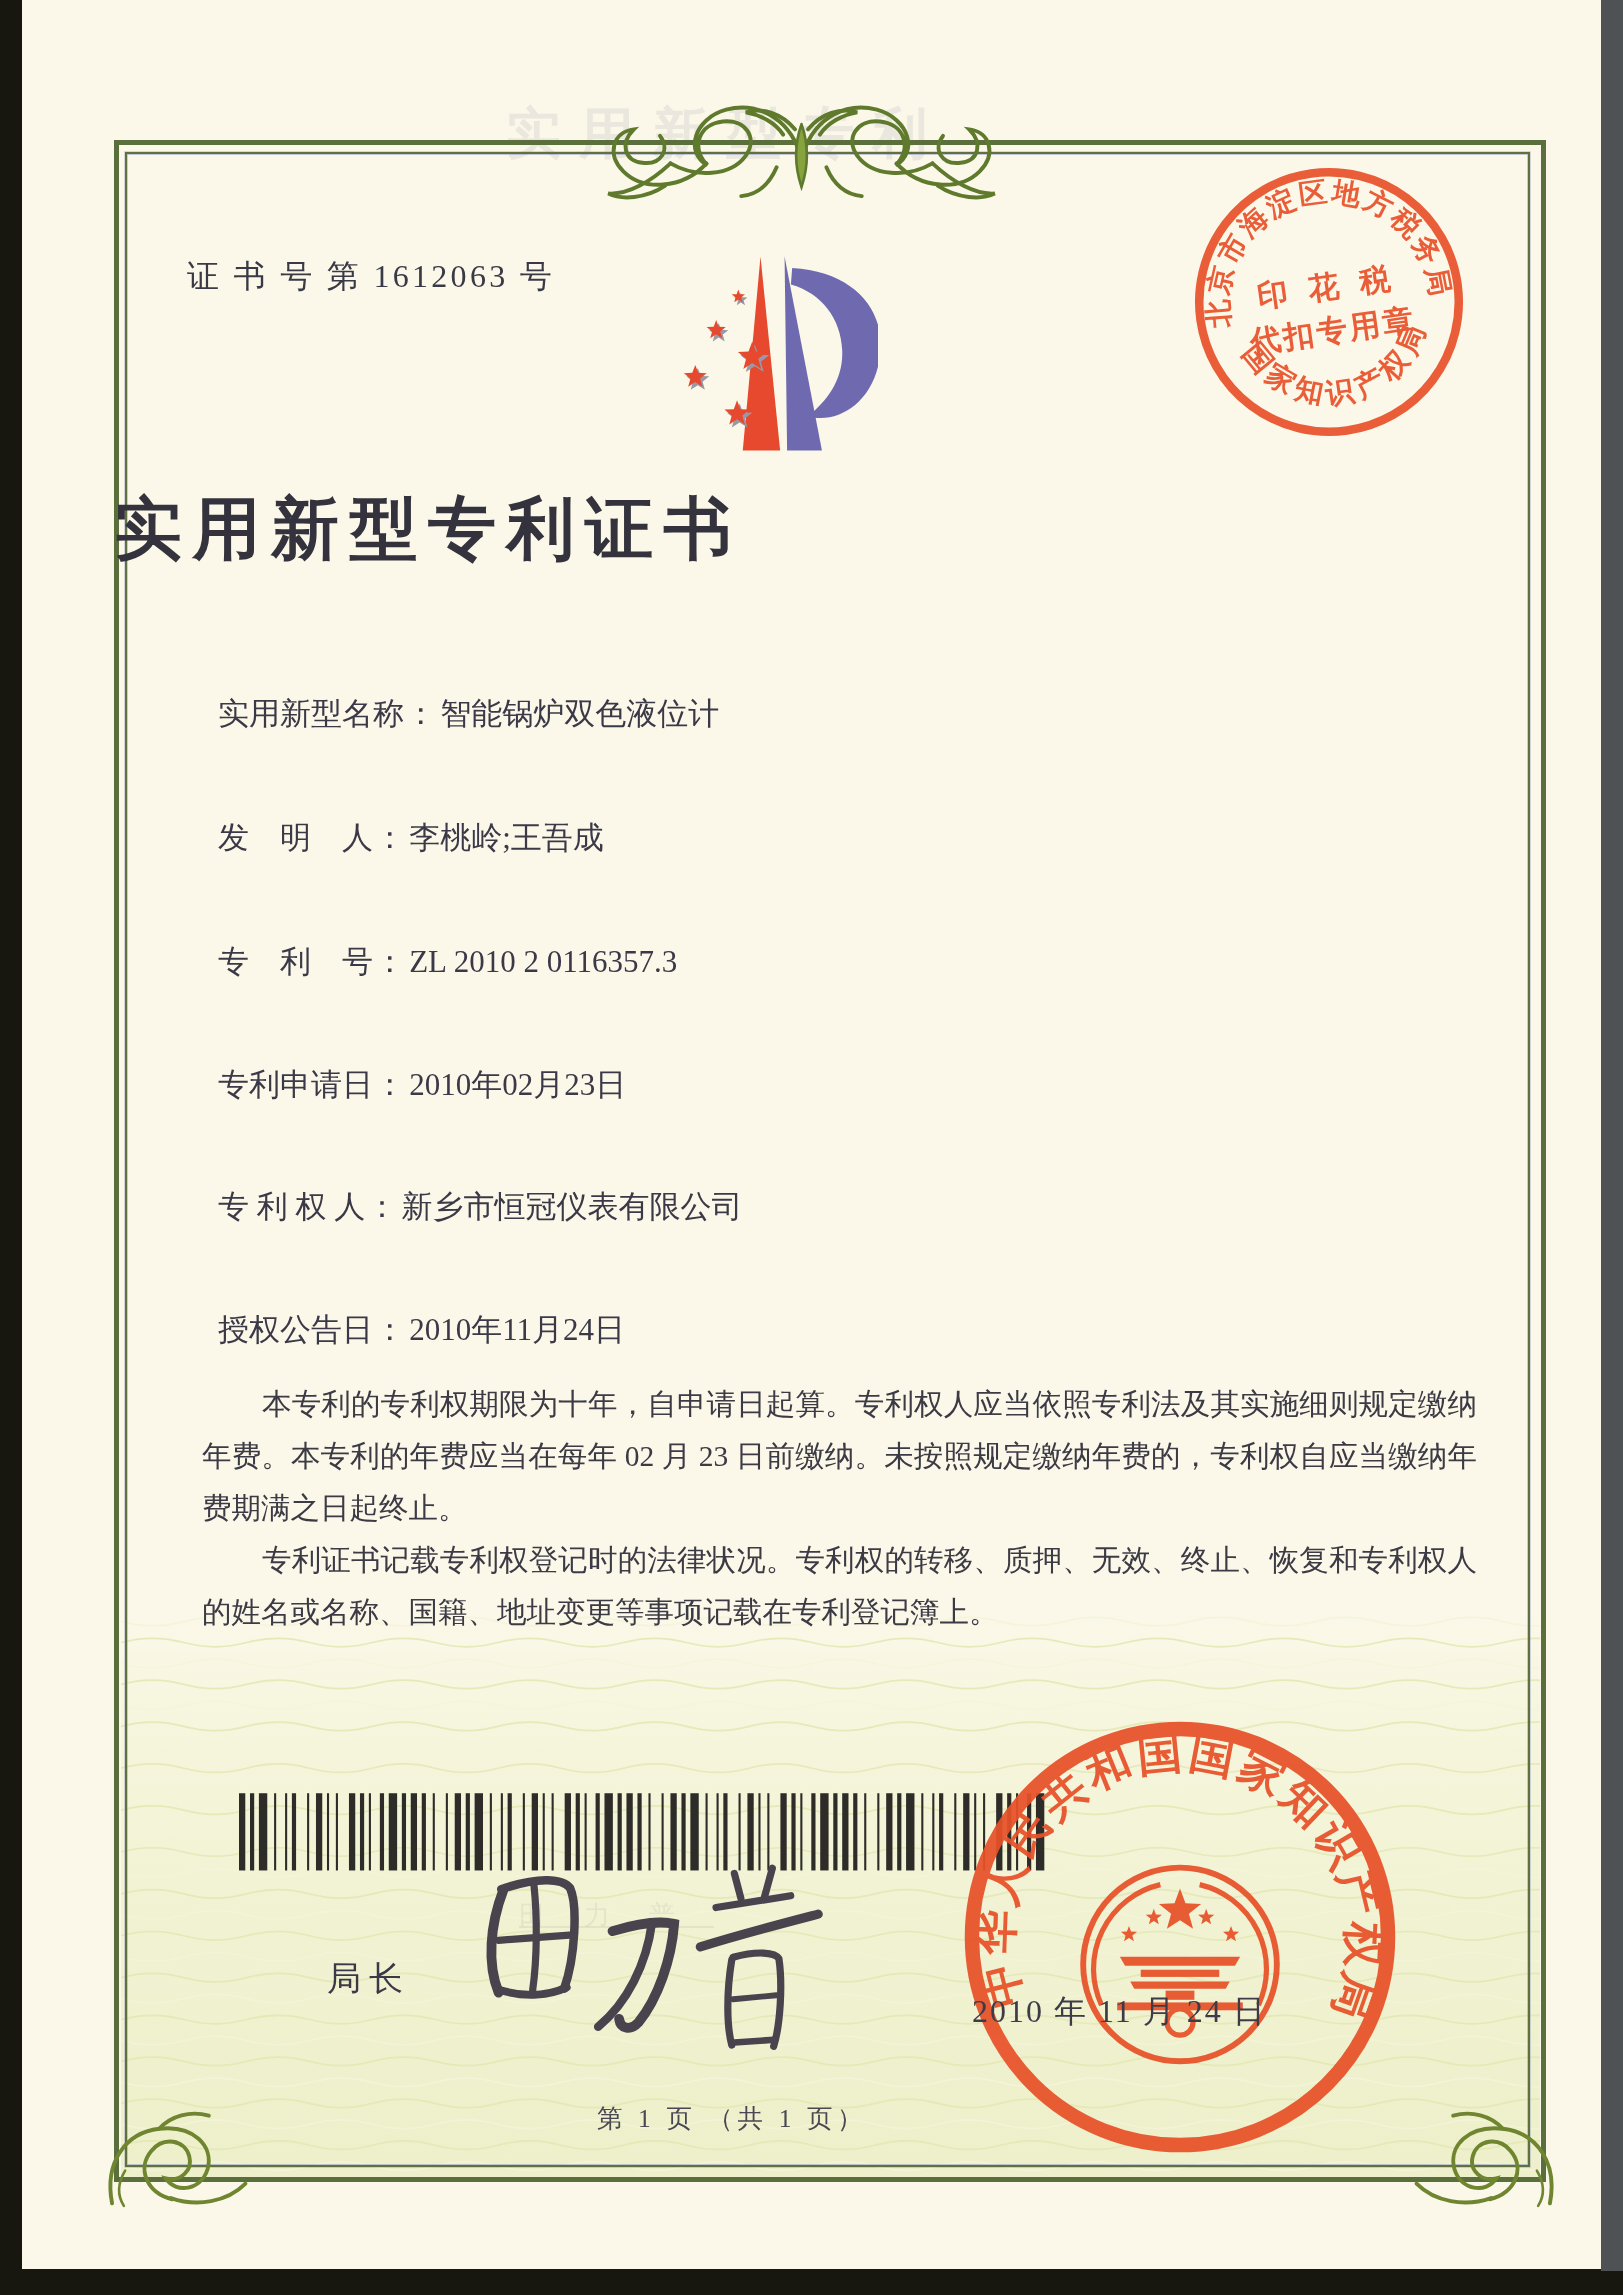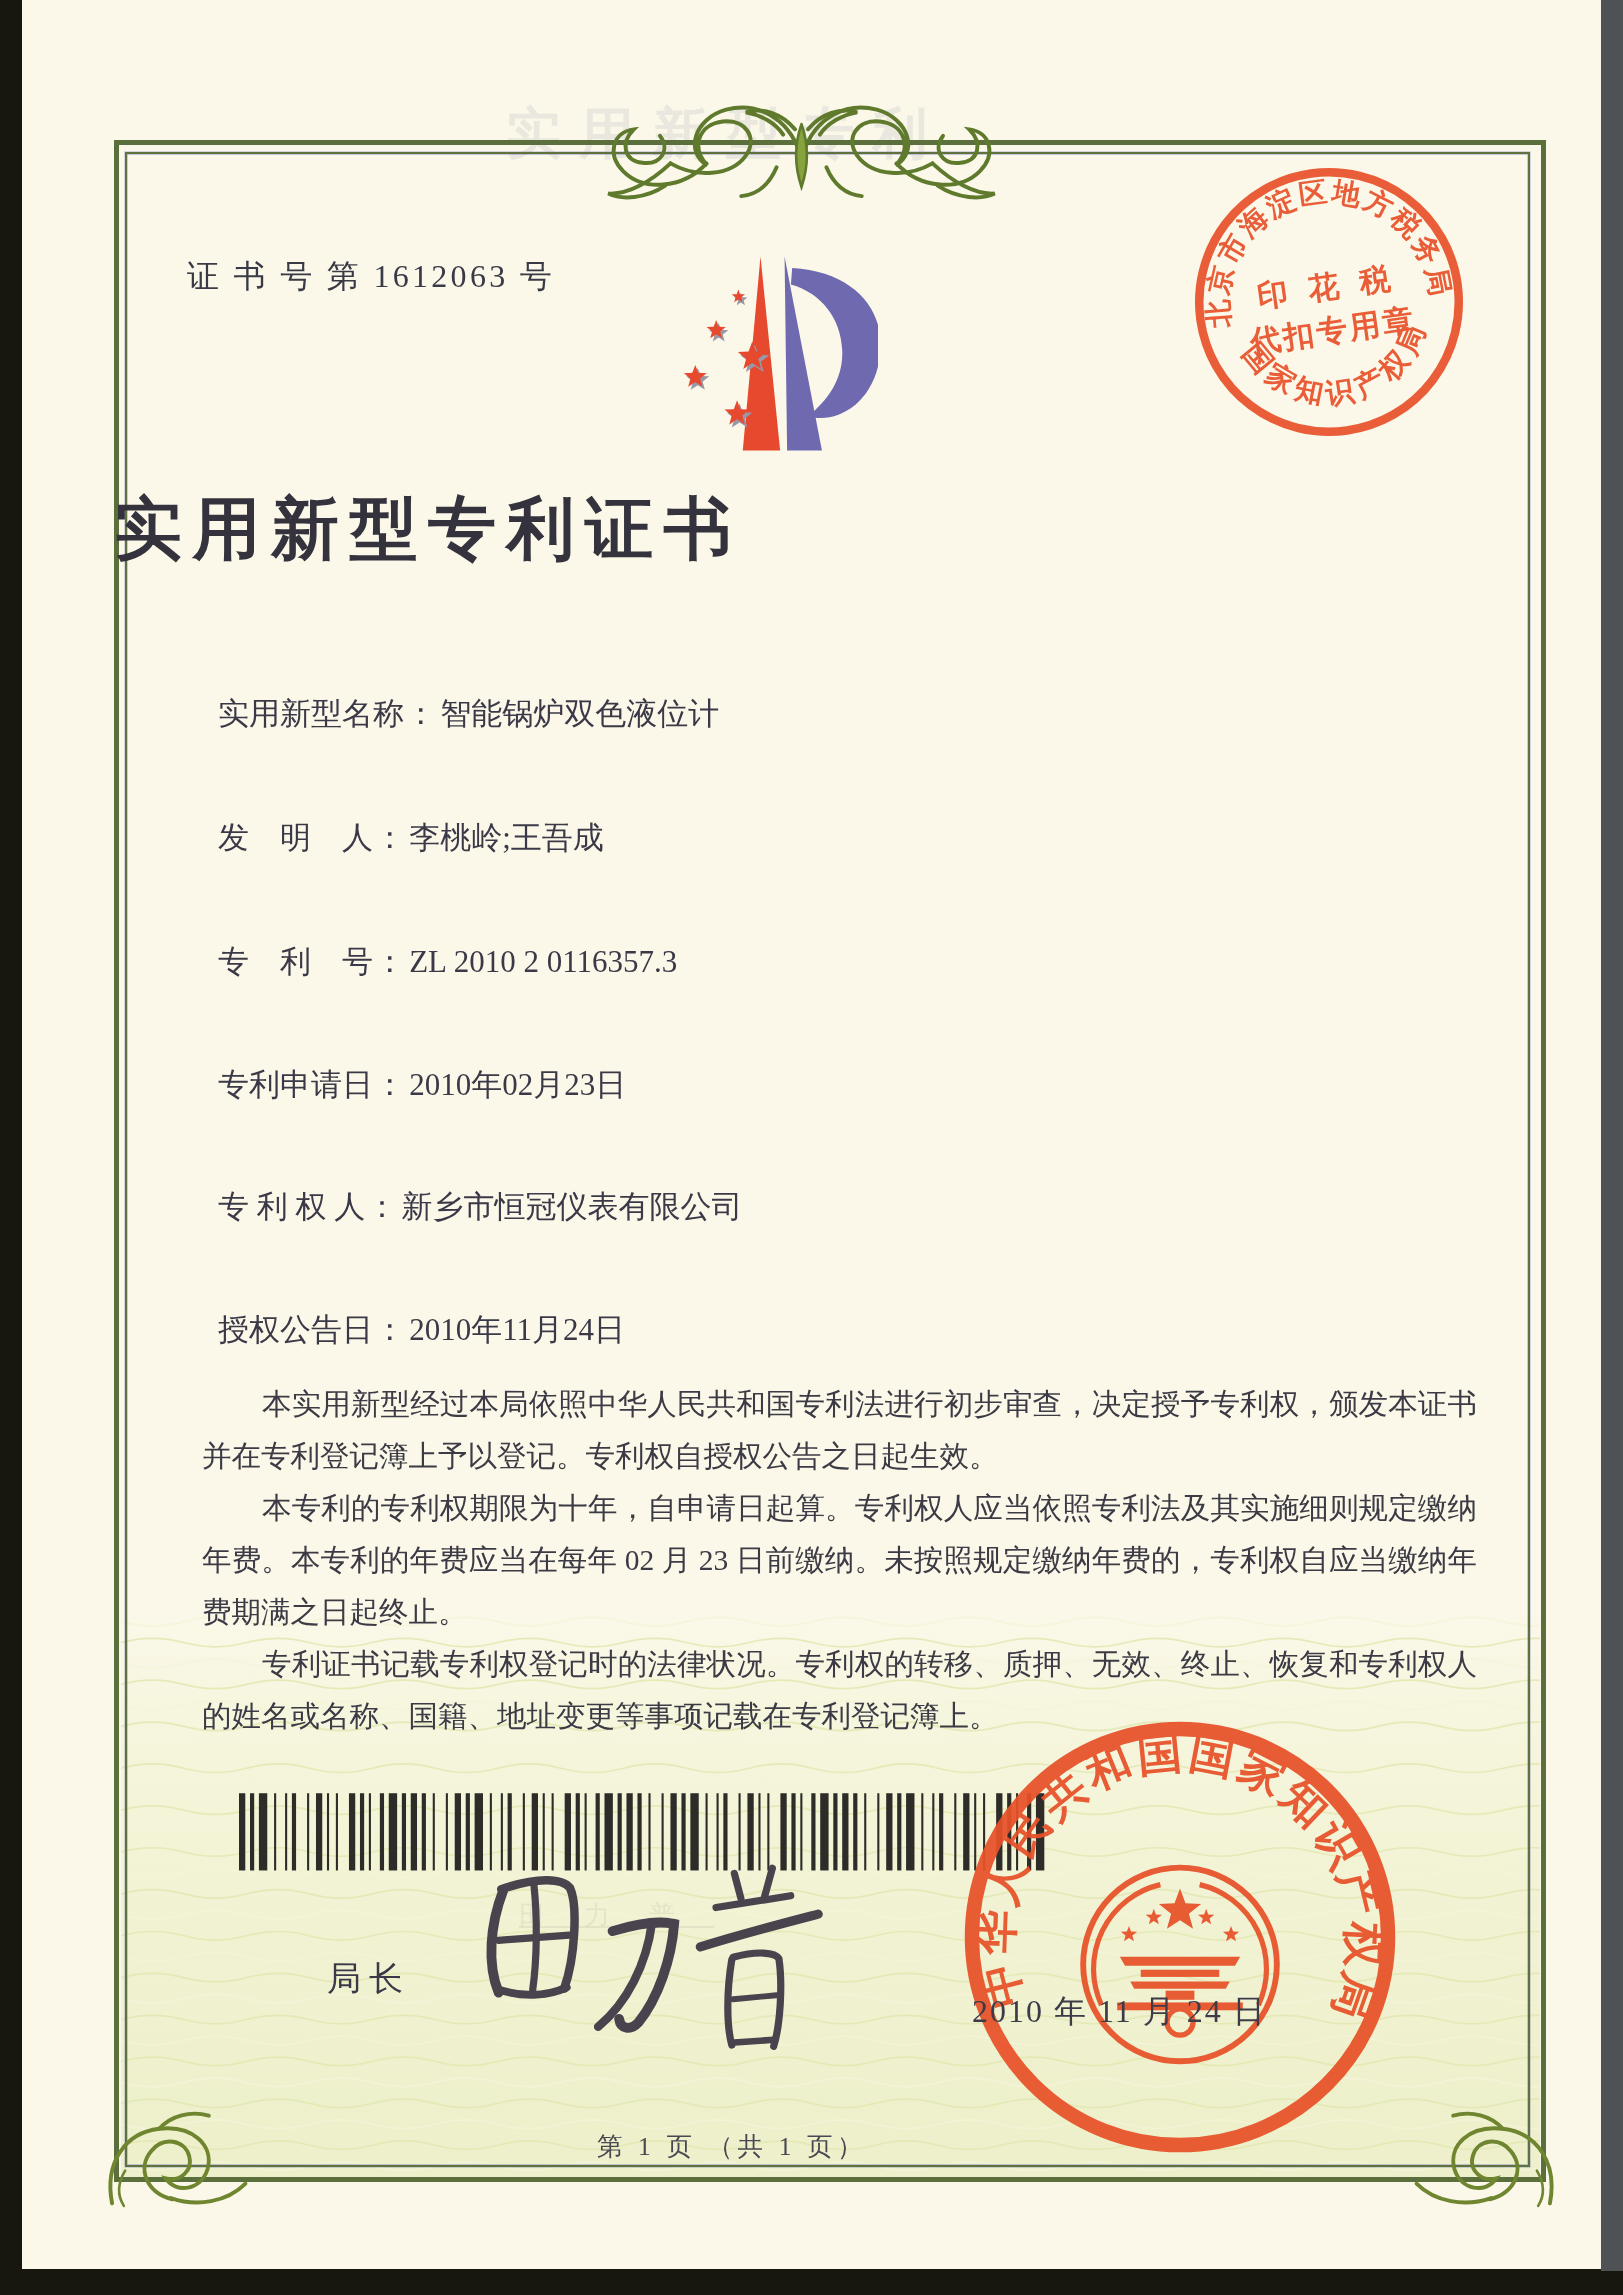--- a/index.html
+++ b/index.html
@@ -74,21 +74,21 @@
     position:absolute;left:497px;top:1898px;z-index:2;
     font-size:26px;color:rgba(70,65,80,.08);letter-spacing:39px;text-decoration:underline;
   }
   .seal-svg{position:absolute;left:929px;top:1708px;z-index:3;}
   .seal-date{
     position:absolute;left:950px;top:1990px;z-index:4;
     font-size:32px;letter-spacing:2px;color:#3e3b49;white-space:nowrap;
   }
   .footer-page{
     position:absolute;left:575px;top:2101px;z-index:3;
-    font-size:25.5px;letter-spacing:4.6px;color:#4a4752;white-space:nowrap;margin-top:28px;
+    font-size:25.5px;letter-spacing:4.6px;color:#4a4752;white-space:nowrap;
   }
   .red{fill:#e85129;}
   .red-t{fill:#e85129;font-family:"Liberation Serif","DejaVu Serif",serif;font-weight:bold;}
 </style>
 </head>
 <body>
 
 <div class="paper">
 
   <div class="bottom-tint"></div>
@@ -227,21 +227,20 @@
     <span class="f-label">专利申请日</span><span class="f-colon">：</span><span>2010年02月23日</span>
   </div>
   <div class="field" style="top:1186px">
     <span class="f-label">专 利 权 人</span><span class="f-colon">：</span><span>新乡市恒冠仪表有限公司</span>
   </div>
   <div class="field" style="top:1309px">
     <span class="f-label">授权公告日</span><span class="f-colon">：</span><span>2010年11月24日</span>
   </div>
 
   <div class="body-text">
-    <p>本实用新型经过本局依照中华人民共和国专利法进行初步审查，决定授予专利权，颁发本证书并在专利登记簿上予以登记。专利权自授权公告之日起生效。</p>
     <p>本专利的专利权期限为十年，自申请日起算。专利权人应当依照专利法及其实施细则规定缴纳年费。本专利的年费应当在每年 02 月 23 日前缴纳。未按照规定缴纳年费的，专利权自应当缴纳年费期满之日起终止。</p>
     <p>专利证书记载专利权登记时的法律状况。专利权的转移、质押、无效、终止、恢复和专利权人的姓名或名称、国籍、地址变更等事项记载在专利登记簿上。</p>
   </div>
 
   <svg class="barcode-svg" id="barcode" width="826" height="79" viewBox="0 0 1262 120">
       <rect x="0" y="0" width="9.6" height="118" fill="#2e2c28"></rect>
       <rect x="16.8" y="0" width="6.4" height="118" fill="#2e2c28"></rect>
       <rect x="30.400000000000002" y="0" width="12.8" height="118" fill="#2e2c28"></rect>
       <rect x="53.6" y="0" width="3.2" height="118" fill="#2e2c28"></rect>
       <rect x="70.4" y="0" width="3.2" height="118" fill="#2e2c28"></rect>

